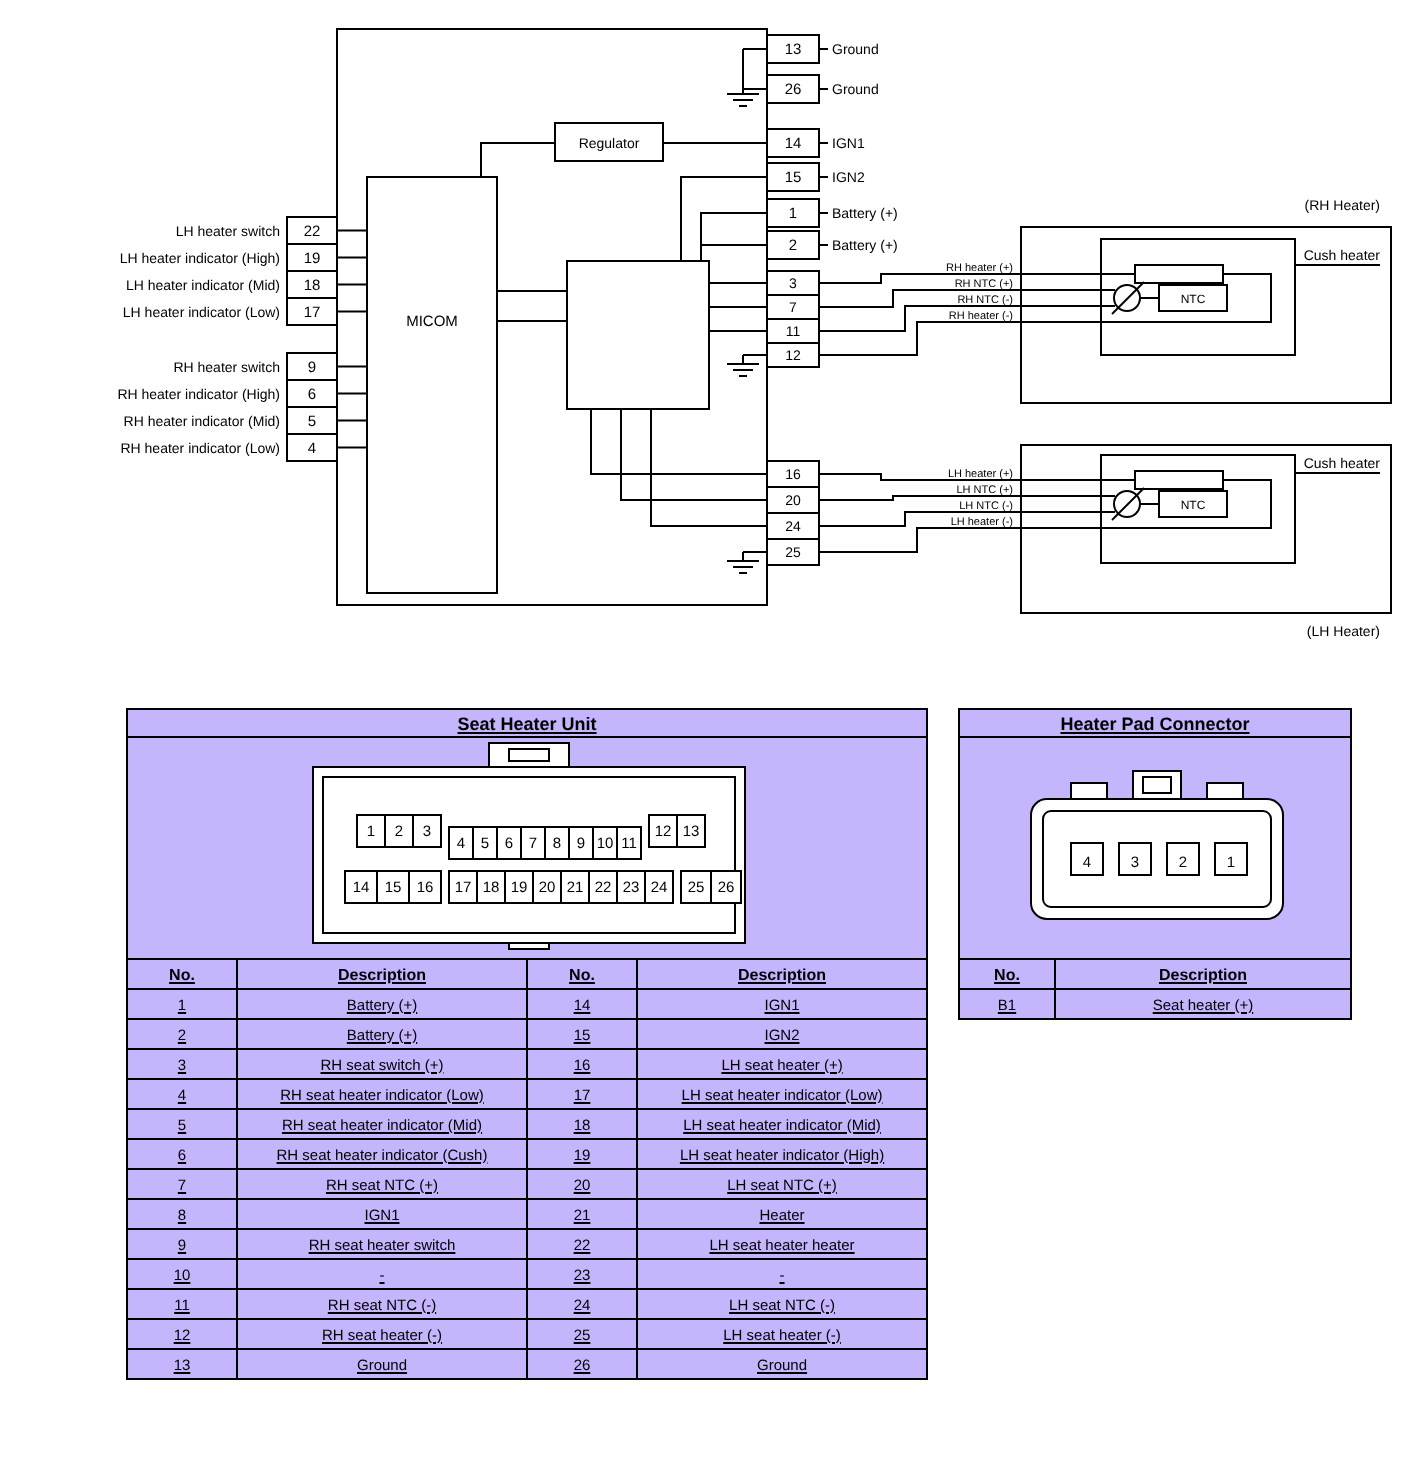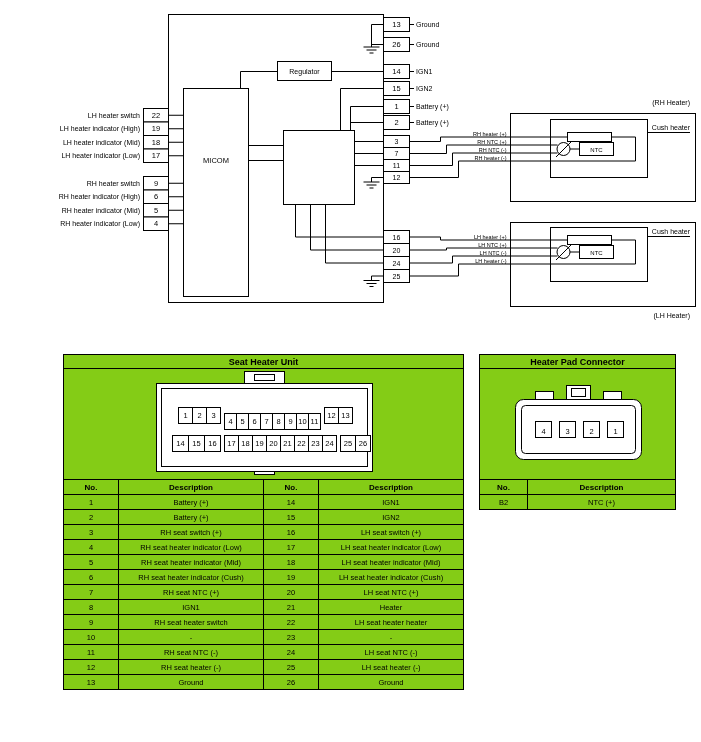--- a/index.html
+++ b/index.html
@@ -13,21 +13,21 @@
   svg text { fill: #000; stroke: none; font-family: "Liberation Sans", sans-serif; }
   .t55 { font-size: 5.5px; }
   .t6  { font-size: 6px; }
   .t7  { font-size: 7px; }
   .t75 { font-size: 7.5px; }
   .ctr { text-anchor: middle; }
   .ra  { text-anchor: end; }
 
   #t1 { position: absolute; left: 63px; top: 354px; width: 401px; }
   #t2 { position: absolute; left: 479px; top: 354px; width: 181px; }
-  table { border-collapse: collapse; width: 100%; table-layout: fixed; background: #84cc16; }
+  table { border-collapse: collapse; width: 100%; table-layout: fixed; background: #c4b5fd; text-decoration: underline; }
   td, th { border: 1px solid #000; text-align: center; vertical-align: middle;
            font-size: 7.5px; padding: 1px 2px; height: 15px; }
   th { font-size: 8px; font-weight: bold; text-align: center; }
   .title-cell { font-weight: bold; font-size: 9px; height: 14px; }
   .drawing-cell { height: 108px; padding: 0; }
 </style>
 </head>
 <body>
 
 <div class="screen">
@@ -360,39 +360,39 @@
           <tr>
             <td>2</td>
             <td>Battery (+)</td>
             <td>15</td>
             <td>IGN2</td>
           </tr>
           <tr>
             <td>3</td>
             <td>RH seat switch (+)</td>
             <td>16</td>
-            <td>LH seat switch (+)</td>
+            <td>LH seat heater (+)</td>
           </tr>
           <tr>
             <td>4</td>
             <td>RH seat heater indicator (Low)</td>
             <td>17</td>
             <td>LH seat heater indicator (Low)</td>
           </tr>
           <tr>
             <td>5</td>
             <td>RH seat heater indicator (Mid)</td>
             <td>18</td>
             <td>LH seat heater indicator (Mid)</td>
           </tr>
           <tr>
             <td>6</td>
             <td>RH seat heater indicator (Cush)</td>
             <td>19</td>
-            <td>LH seat heater indicator (Cush)</td>
+            <td>LH seat heater indicator (High)</td>
           </tr>
           <tr>
             <td>7</td>
             <td>RH seat NTC (+)</td>
             <td>20</td>
             <td>LH seat NTC (+)</td>
           </tr>
           <tr>
             <td>8</td>
             <td>IGN1</td>
@@ -465,20 +465,20 @@
           </svg>
         </td>
       </tr>
       <tr>
         <th>No.</th>
         <th>Description</th>
       </tr>
       </tbody>
         <tbody>
           <tr>
-            <td>B2</td>
-            <td>NTC (+)</td>
+            <td>B1</td>
+            <td>Seat heater (+)</td>
           </tr>
         </tbody>
     </table>
   </div>
 
 </div>
 
 </body></html>

